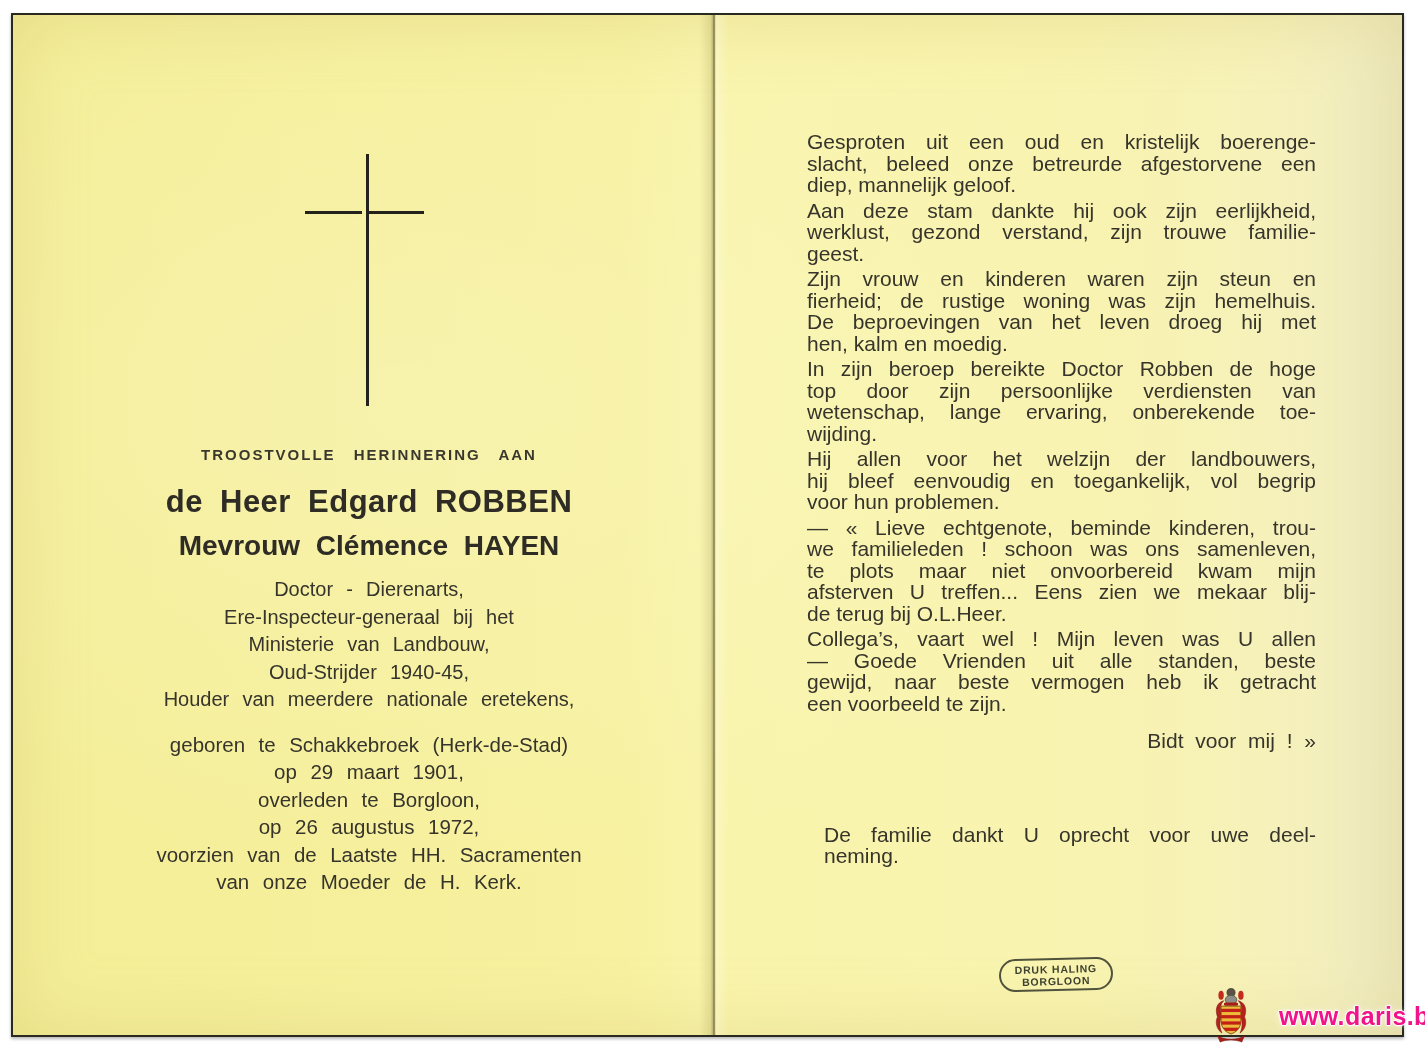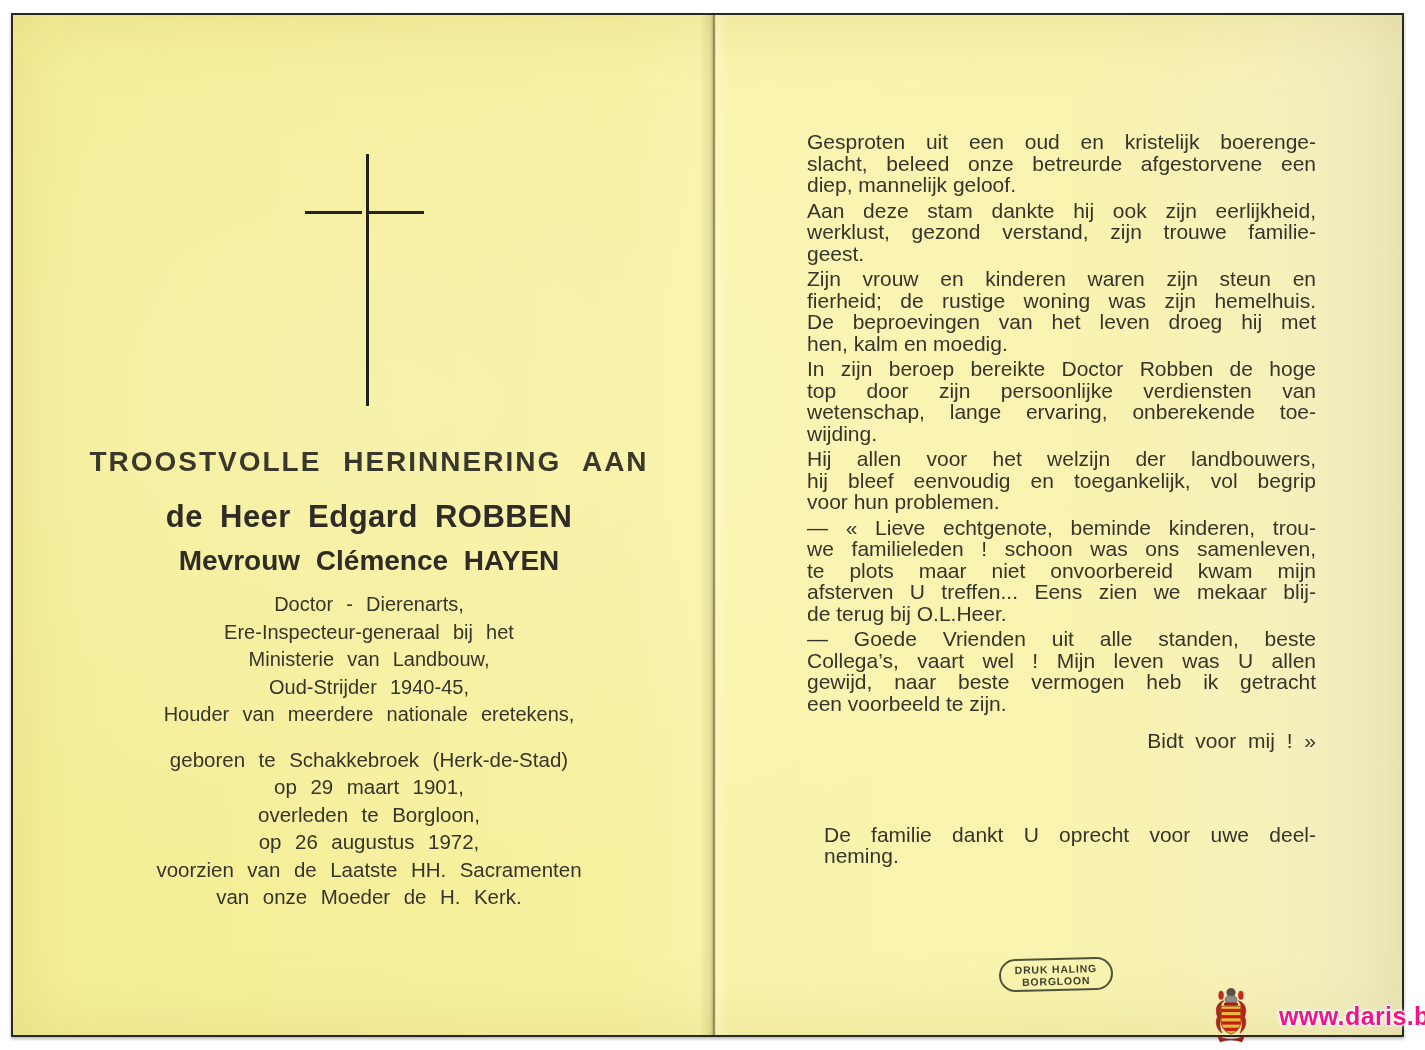--- a/index.html
+++ b/index.html
@@ -24,21 +24,21 @@
       rgba(140,128,55,0) 100%);
   }
   .fold-core{position:absolute;left:700px;top:0;width:2px;height:100%;background:rgba(95,86,36,0.38);}
   
   .cross-part{position:absolute;background:#24231b;}
   .cross-v {left:353px;top:139px;width:3px;height:252px;}
   .cross-hl{left:292px;top:196px;width:57px;height:3px;}
   .cross-hr{left:356px;top:196px;width:55px;height:3px;}
   
   .left-block{position:absolute;left:51px;top:431px;width:610px;text-align:center;}
-  .lp-heading{font-size:28px;font-weight:bold;letter-spacing:2px;word-spacing:12px;color:#3a382d;}
+  .lp-heading{font-size:15px;font-weight:bold;letter-spacing:2px;word-spacing:12px;color:#3a382d;}
   .lp-name{font-size:31px;font-weight:bold;letter-spacing:.5px;word-spacing:8px;margin-top:21px;color:#2e2c24;}
   .lp-relation{font-size:18px;font-weight:bold;word-spacing:7px;margin-top:17px;color:#35332a;}
   .lp-spouse{font-size:28px;font-weight:bold;word-spacing:8px;margin-top:10px;color:#2e2c24;}
   .lp-titles{margin-top:14px;font-size:20px;line-height:27.5px;word-spacing:.38em;}
   .lp-life{margin-top:17px;font-size:20.5px;line-height:27.5px;word-spacing:.38em;}
   
   .right-block{position:absolute;left:794px;top:116px;width:509px;font-size:21px;line-height:21.5px;}
   .rp-par{margin:0 0 4px 0;}
   .rl{text-align:justify;text-align-last:justify;}
   .rl.end{text-align-last:left;}
@@ -129,22 +129,22 @@
         <div class="rl end">voor hun problemen.</div>
       </div>
       <div class="rp-par">
         <div class="rl">— « Lieve echtgenote, beminde kinderen, trou-</div>
         <div class="rl">we familieleden ! schoon was ons samenleven,</div>
         <div class="rl">te plots maar niet onvoorbereid kwam mijn</div>
         <div class="rl">afsterven U treffen... Eens zien we mekaar blij-</div>
         <div class="rl end">de terug bij O.L.Heer.</div>
       </div>
       <div class="rp-par">
+        <div class="rl">Collega’s, vaart wel ! Mijn leven was U allen</div>
         <div class="rl">— Goede Vrienden uit alle standen, beste</div>
-        <div class="rl">Collega’s, vaart wel ! Mijn leven was U allen</div>
         <div class="rl">gewijd, naar beste vermogen heb ik getracht</div>
         <div class="rl end">een voorbeeld te zijn.</div>
       </div>
 
       <div class="prayer">Bidt voor mij ! »</div>
 
       <div class="closing">
         <div class="rl">De familie dankt U oprecht voor uwe deel-</div>
         <div class="rl end">neming.</div>
       </div>

